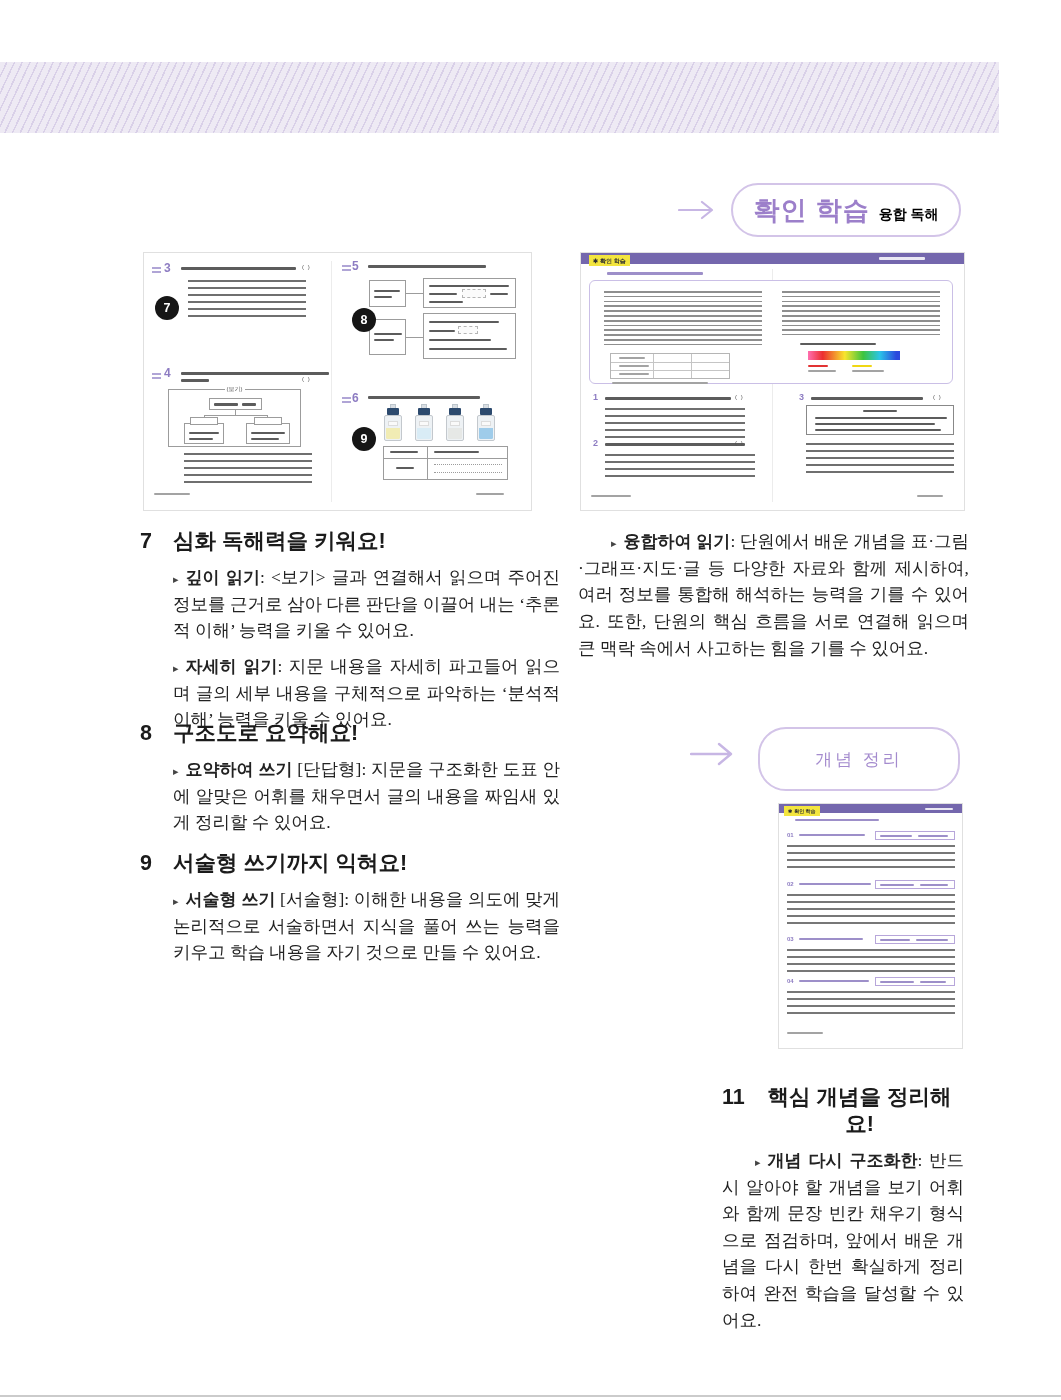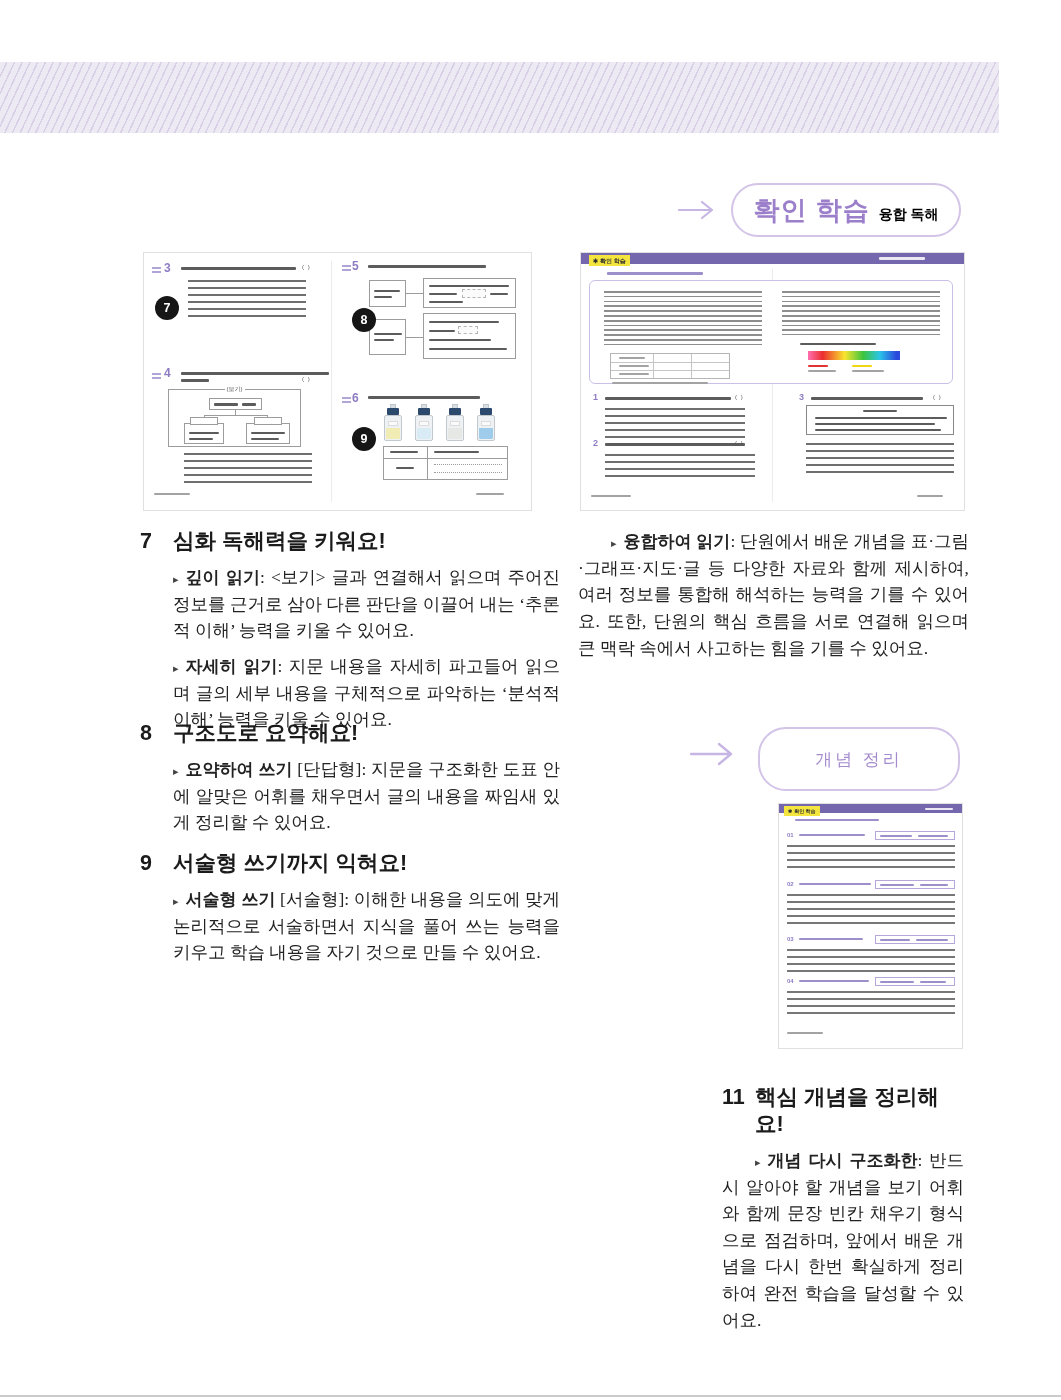--- a/index.html
+++ b/index.html
@@ -14,21 +14,21 @@
   .pill{position:absolute;background:#fff;border:2.5px solid #d3c4e8;border-radius:28px;
         display:flex;align-items:center;justify-content:center;box-sizing:border-box;}
   .pt{font-weight:800;font-size:26px;color:#9c7fca;letter-spacing:1px;line-height:1;}
   .ps{font-weight:700;font-size:14px;color:#000000;margin-left:9px;margin-top:8px;line-height:1;}
   .pt2{font-weight:500;font-size:17px;color:#a48bce;letter-spacing:3px;line-height:1;}
   .arrow{position:absolute;}
   
   .sec{position:absolute;}
   .sh{display:flex;font-weight:800;font-size:21.5px;color:#1b1b1b;line-height:1.25;margin-bottom:9px;}
   .sh .n{width:26px;flex:none;}
-  .sh .t{margin-left:7px;}
+  .sh .t{margin-left:7px;text-align:center;}
   .bl{margin:0 0 9px 33px;font:17.5px/1.52 "Liberation Serif",serif;color:#222;
       text-align:justify;word-break:break-all;}
   .bl.find{margin-left:0;text-indent:33px;}
   .bl b{font-family:"Liberation Sans",sans-serif;font-size:17px;}
   .mk{font-family:"Liberation Sans",sans-serif;font-size:11px;color:#444;margin-right:7px;}
   
   .thumb{position:absolute;background:#fff;border:1px solid #e0e0e0;}
   .gutter{position:absolute;top:8px;bottom:8px;width:1px;background:#ececec;}
   .tl{position:absolute;height:2.5px;background:#6e6e6e;border-radius:1px;}
   .dk{background:#5c5c5c;}.gy{background:#a3a3a3;}.pu{background:#9d8fc9;}.wh{background:rgba(255,255,255,.85);}

